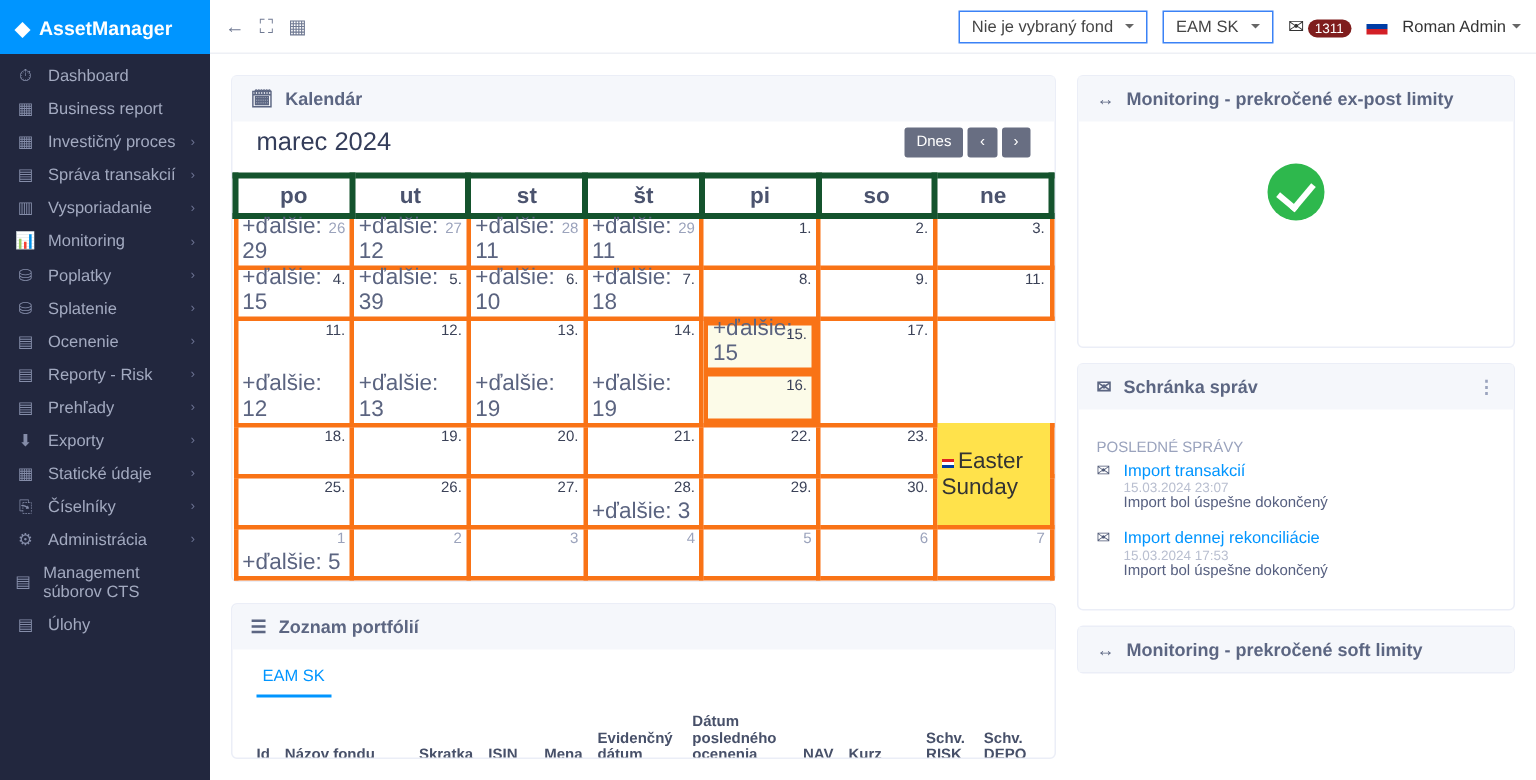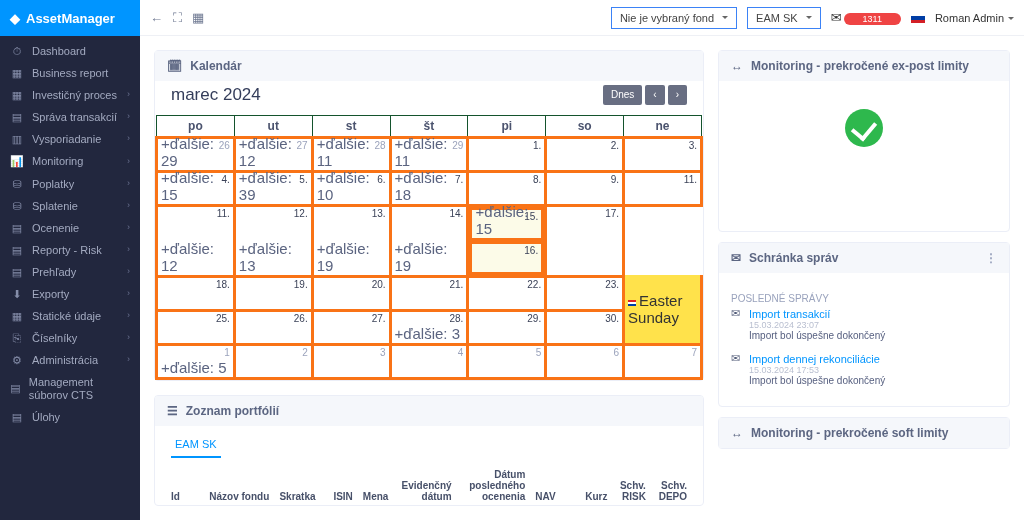--- a/index.html
+++ b/index.html
@@ -12,49 +12,49 @@
 .nav-item{display:flex;align-items:center;padding:5px 10px;font-size:11px;color:#a3aac0;cursor:pointer;position:relative;line-height:1.1}
 .nav-icon{width:14px;text-align:center;margin-right:8px;font-size:11px;color:#858da9}
 .nav-chev{margin-left:auto;font-size:9px;color:#6a7190}
 
 
 .main{margin-left:140px;height:520px;display:flex;flex-direction:column}
 .topbar{height:36px;display:flex;align-items:center;padding:0 10px;border-bottom:1px solid #eef0f5;gap:10px}
 .tb-btn{color:#707a93;font-size:13px;cursor:pointer}
 .spacer{flex:1}
 .sel{border:1px solid #3b82f6;padding:4px 8px;font-size:11px;color:#444;cursor:pointer;display:flex;align-items:center;gap:4px}
-.badge{background:#ef4444;color:#fff;font-size:9px;border-radius:8px;padding:1px 19px;margin-left:2px}
+.badge{background:#7f1d1d;color:#fff;font-size:9px;border-radius:8px;padding:1px 5px;margin-left:2px}
 .dd:after{content:"";display:inline-block;margin-left:4px;border:3px solid transparent;border-top-color:#666;transform:translateY(1px)}
 
 .content{flex:1;display:flex;gap:14px;padding:14px;background:#fff;overflow:hidden}
 .col-left{width:550px;display:flex;flex-direction:column;gap:14px;overflow:hidden}
 .col-right{flex:1;display:flex;flex-direction:column;gap:10px}
 
 .card{border:1px solid #ebeef7;border-radius:4px;background:#fff}
 .card-head{background:#f5f7fb;padding:8px 12px;font-size:12px;color:#5c6682;font-weight:600;display:flex;align-items:center;gap:8px}
 .card-dots{margin-left:auto;color:#9aa3bd;cursor:pointer}
 .card-body{padding:12px}
 
 
 .cal-title{font-size:17px;color:#343d5a;font-weight:400}
 .cal-ctrls{display:flex;gap:3px}
 .cal-btn{background:#686e82;color:#fff;font-size:10px;padding:2px 8px;border-radius:2px;cursor:pointer;line-height:16px}
 .cal-row{display:flex;align-items:center;justify-content:space-between;padding:4px 16px 10px}
 .cal-table{width:100%;border-collapse:collapse;table-layout:fixed}
-.cal-table th{border:1px solid #14532d;font-size:12px;font-weight:600;color:#4b536e;padding:3px;text-align:center}
+.cal-table th{border:4px solid #14532d;font-size:15px;font-weight:600;color:#4b536e;padding:3px;text-align:center}
 .cal-table td{border:3px solid #f97316;height:34px;vertical-align:top;position:relative;padding:1px 3px}
 .dn{position:absolute;top:1px;right:3px;font-size:10px;color:#9ba3bc}
 .dn.in{color:#3b4258}
 .evt{position:absolute;bottom:1px;left:3px;font-size:15px;color:#5b6480;cursor:pointer}
 .evt.bar{background:#ffe24b;left:0;right:0;bottom:0;padding:17px 3px;color:#333}
 td.sel{background:#fcfbe8}
 
 
 .tab{color:#0095ff;font-size:11px;border-bottom:2px solid #0095ff;padding:6px 4px;display:inline-block;margin:0 8px}
-.plist th,.plist td{font-size:10px;padding:3px 4px;text-align:right;color:#475069}
+.plist th,.plist td{font-size:10px;padding:3px 4px;text-align:left;color:#475069}
 .plist th{font-weight:600;border-bottom:1px solid #e0e4ee;vertical-align:bottom}
 .plist td a{color:#0095ff;text-decoration:underline}
 
 
 .ok-circle{width:38px;height:38px;border-radius:50%;background:#2eb84d;margin:16px auto;position:relative}
 .ok-circle:after{content:"";position:absolute;left:11px;top:8px;width:12px;height:18px;border:solid #fff;border-width:0 4px 4px 0;transform:rotate(40deg)}
 
 .stat-row{display:flex;justify-content:space-between;padding:2px 0}
 .stat-label{font-size:10px;color:#9aa3bd}
 .stat-val{font-size:14px;color:#475069}

